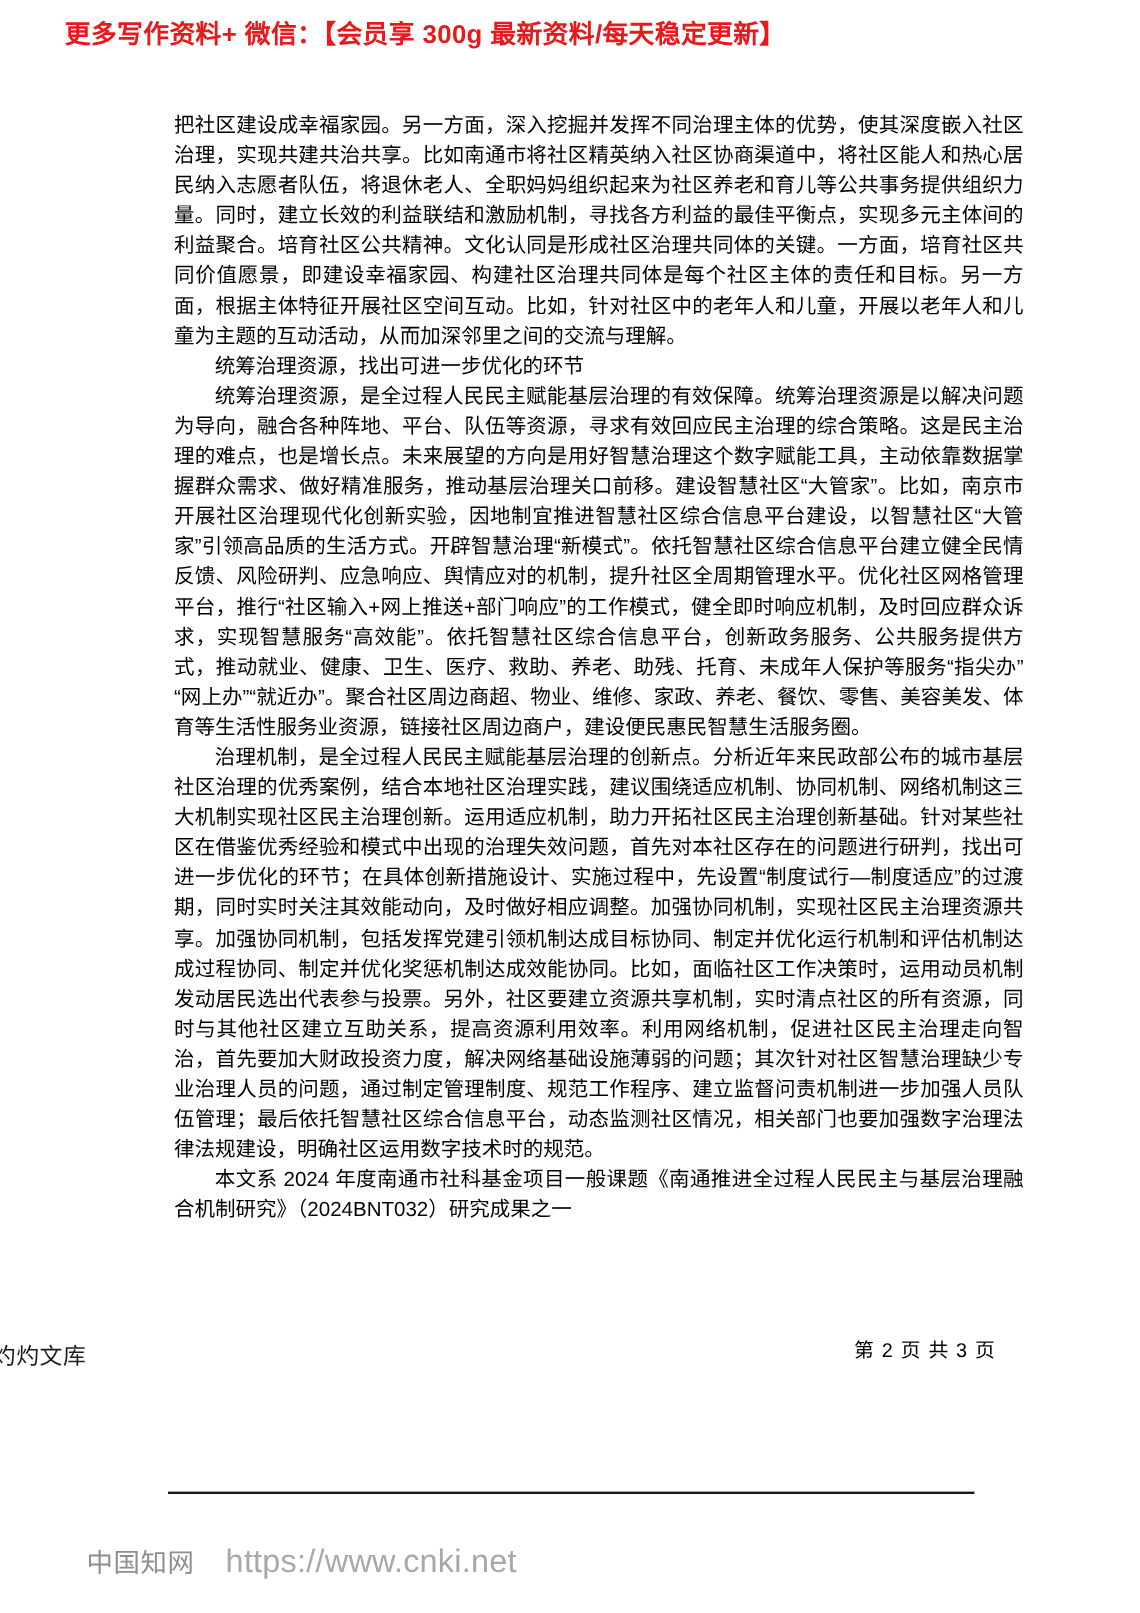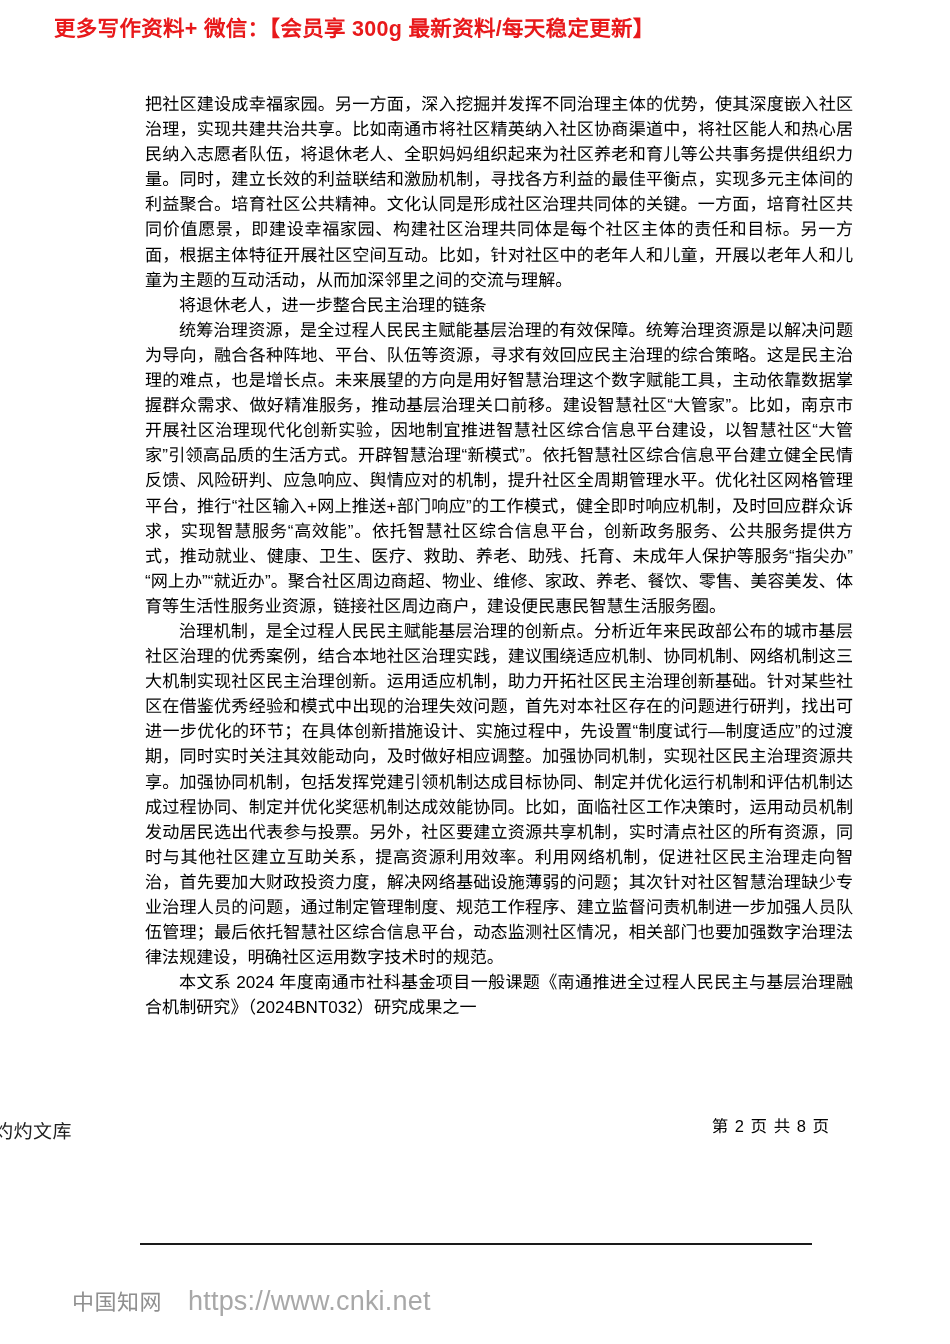--- a/index.html
+++ b/index.html
@@ -120,27 +120,27 @@
 </head>
 <body>
 
 <div class="page">
 
   <div class="promo-banner" style="color: rgb(232, 25, 27);">更多写作资料+ 微信：【会员享 300g 最新资料/每天稳定更新】</div>
 
   <div class="body-column">
 
   <p class="para">把社区建设成幸福家园。另一方面，深入挖掘并发挥不同治理主体的优势，使其深度嵌入社区治理，实现共建共治共享。比如南通市将社区精英纳入社区协商渠道中，将社区能人和热心居民纳入志愿者队伍，将退休老人、全职妈妈组织起来为社区养老和育儿等公共事务提供组织力量。同时，建立长效的利益联结和激励机制，寻找各方利益的最佳平衡点，实现多元主体间的利益聚合。培育社区公共精神。文化认同是形成社区治理共同体的关键。一方面，培育社区共同价值愿景，即建设幸福家园、构建社区治理共同体是每个社区主体的责任和目标。另一方面，根据主体特征开展社区空间互动。比如，针对社区中的老年人和儿童，开展以老年人和儿童为主题的互动活动，从而加深邻里之间的交流与理解。</p>
-      <p class="para indent">将退休老人，进一步整合民主治理的链条</p>
+      <p class="para indent">统筹治理资源，找出可进一步优化的环节</p>
       <p class="para indent">统筹治理资源，是全过程人民民主赋能基层治理的有效保障。统筹治理资源是以解决问题为导向，融合各种阵地、平台、队伍等资源，寻求有效回应民主治理的综合策略。这是民主治理的难点，也是增长点。未来展望的方向是用好智慧治理这个数字赋能工具，主动依靠数据掌握群众需求、做好精准服务，推动基层治理关口前移。建设智慧社区“大管家”。比如，南京市开展社区治理现代化创新实验，因地制宜推进智慧社区综合信息平台建设，以智慧社区“大管家”引领高品质的生活方式。开辟智慧治理“新模式”。依托智慧社区综合信息平台建立健全民情反馈、风险研判、应急响应、舆情应对的机制，提升社区全周期管理水平。优化社区网格管理平台，推行“社区输入+网上推送+部门响应”的工作模式，健全即时响应机制，及时回应群众诉求，实现智慧服务“高效能”。依托智慧社区综合信息平台，创新政务服务、公共服务提供方式，推动就业、健康、卫生、医疗、救助、养老、助残、托育、未成年人保护等服务“指尖办”“网上办”“就近办”。聚合社区周边商超、物业、维修、家政、养老、餐饮、零售、美容美发、体育等生活性服务业资源，链接社区周边商户，建设便民惠民智慧生活服务圈。</p>
       <p class="para indent">治理机制，是全过程人民民主赋能基层治理的创新点。分析近年来民政部公布的城市基层社区治理的优秀案例，结合本地社区治理实践，建议围绕适应机制、协同机制、网络机制这三大机制实现社区民主治理创新。运用适应机制，助力开拓社区民主治理创新基础。针对某些社区在借鉴优秀经验和模式中出现的治理失效问题，首先对本社区存在的问题进行研判，找出可进一步优化的环节；在具体创新措施设计、实施过程中，先设置“制度试行—制度适应”的过渡期，同时实时关注其效能动向，及时做好相应调整。加强协同机制，实现社区民主治理资源共享。加强协同机制，包括发挥党建引领机制达成目标协同、制定并优化运行机制和评估机制达成过程协同、制定并优化奖惩机制达成效能协同。比如，面临社区工作决策时，运用动员机制发动居民选出代表参与投票。另外，社区要建立资源共享机制，实时清点社区的所有资源，同时与其他社区建立互助关系，提高资源利用效率。利用网络机制，促进社区民主治理走向智治，首先要加大财政投资力度，解决网络基础设施薄弱的问题；其次针对社区智慧治理缺少专业治理人员的问题，通过制定管理制度、规范工作程序、建立监督问责机制进一步加强人员队伍管理；最后依托智慧社区综合信息平台，动态监测社区情况，相关部门也要加强数字治理法律法规建设，明确社区运用数字技术时的规范。</p>
       <p class="para indent">本文系 2024 年度南通市社科基金项目一般课题《南通推进全过程人民民主与基层治理融合机制研究》（2024BNT032）研究成果之一</p>
     </div>
 
-  <div class="page-number">第 2 页 共 8 页</div>
+  <div class="page-number">第 2 页 共 3 页</div>
 
   <div class="library-watermark">灼灼文库</div>
 
   <div class="footer-rule"></div>
 
   <div class="cnki-footer">
     <span class="cnki-name">中国知网</span>
     <span class="cnki-url">https://www.cnki.net</span>
   </div>
 

